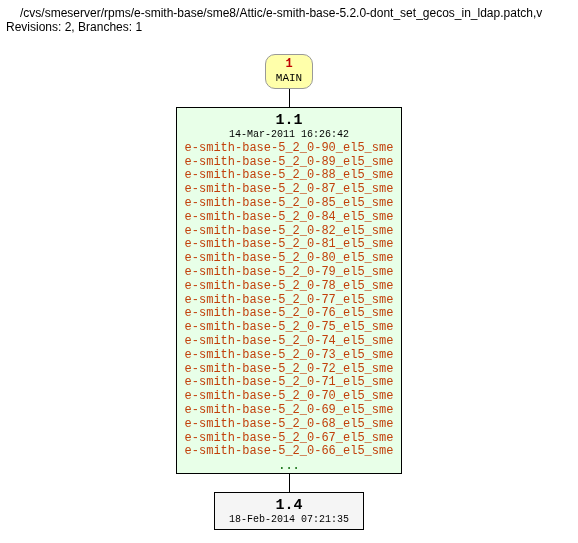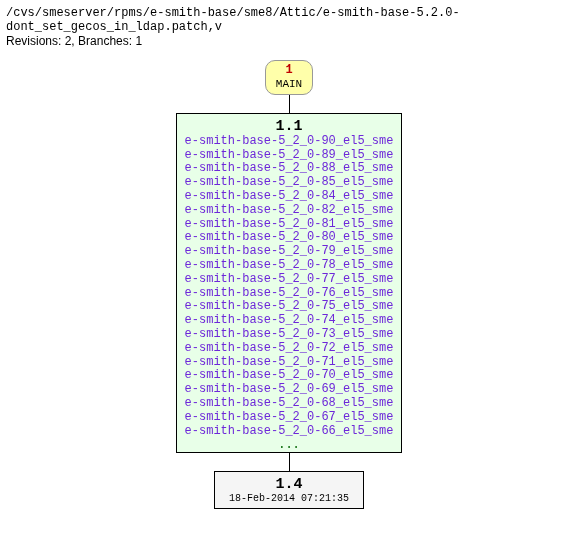--- a/index.html
+++ b/index.html
@@ -4,27 +4,28 @@
 <style>
   body {
     margin: 0;
     padding: 6px;
     font-family: sans-serif;
     font-size: 12px;
     background: #fff;
     color: #000;
   }
   .path {
-    font-family: Liberation Mono, monospace;
+    font-family: Liberation Sans, sans-serif;
     font-size: 12px;
+    margin-left: 14px;
   }
   .revinfo {
     font-family: sans-serif;
     font-size: 12px;
-    margin-bottom: 12px;
+    margin-bottom: 20px;
   }
   .graph {
     position: relative;
     text-align: center;
   }
   .node {
     display: inline-block;
     text-align: center;
   }
   .bubble {
@@ -51,21 +52,21 @@
     display: inline-block;
     border: 1px solid #000;
     background: #e8ffe8;
     padding: 4px 8px 0 8px;
     font-family: "Courier New", monospace;
     font-size: 12px;
     text-align: center;
   }
   .box11 .ver { font-weight: bold; font-size: 15px; }
   .box11 .ts { font-size: 10px; color:#000; margin-bottom:2px; }
-  .box11 .tag { color: #6d28d9; font-size: 12px; line-height: 1.15; text-align: right; display:block;}
+  .box11 .tag { color: #c2410c; font-size: 12px; line-height: 1.15; text-align: right; display:block;}
   .box11 .dots { color:#006400; font-size:12px; text-align:center; display:block;}
   .box12 {
     display: inline-block;
     border: 1px solid #000;
     background: #f5f5f5;
     padding: 4px 14px;
     font-family: "Courier New", monospace;
     font-size: 12px;
     text-align: center;
   }
@@ -85,24 +86,26 @@
       <span class="num">1</span><br>
       <span class="lbl">MAIN</span>
     </span>
   </div>
 
   <div class="connector"></div>
 
   <div class="node">
     <div class="box11">
       <div class="ver">1.1</div>
+      <div class="ts">14-Mar-2011 16:26:42</div>
       <div id="tags11">
           <span class="tag">e-smith-base-5_2_0-90_el5_sme</span>
           <span class="tag">e-smith-base-5_2_0-89_el5_sme</span>
           <span class="tag">e-smith-base-5_2_0-88_el5_sme</span>
+          <span class="tag">e-smith-base-5_2_0-87_el5_sme</span>
           <span class="tag">e-smith-base-5_2_0-85_el5_sme</span>
           <span class="tag">e-smith-base-5_2_0-84_el5_sme</span>
           <span class="tag">e-smith-base-5_2_0-82_el5_sme</span>
           <span class="tag">e-smith-base-5_2_0-81_el5_sme</span>
           <span class="tag">e-smith-base-5_2_0-80_el5_sme</span>
           <span class="tag">e-smith-base-5_2_0-79_el5_sme</span>
           <span class="tag">e-smith-base-5_2_0-78_el5_sme</span>
           <span class="tag">e-smith-base-5_2_0-77_el5_sme</span>
           <span class="tag">e-smith-base-5_2_0-76_el5_sme</span>
           <span class="tag">e-smith-base-5_2_0-75_el5_sme</span>

